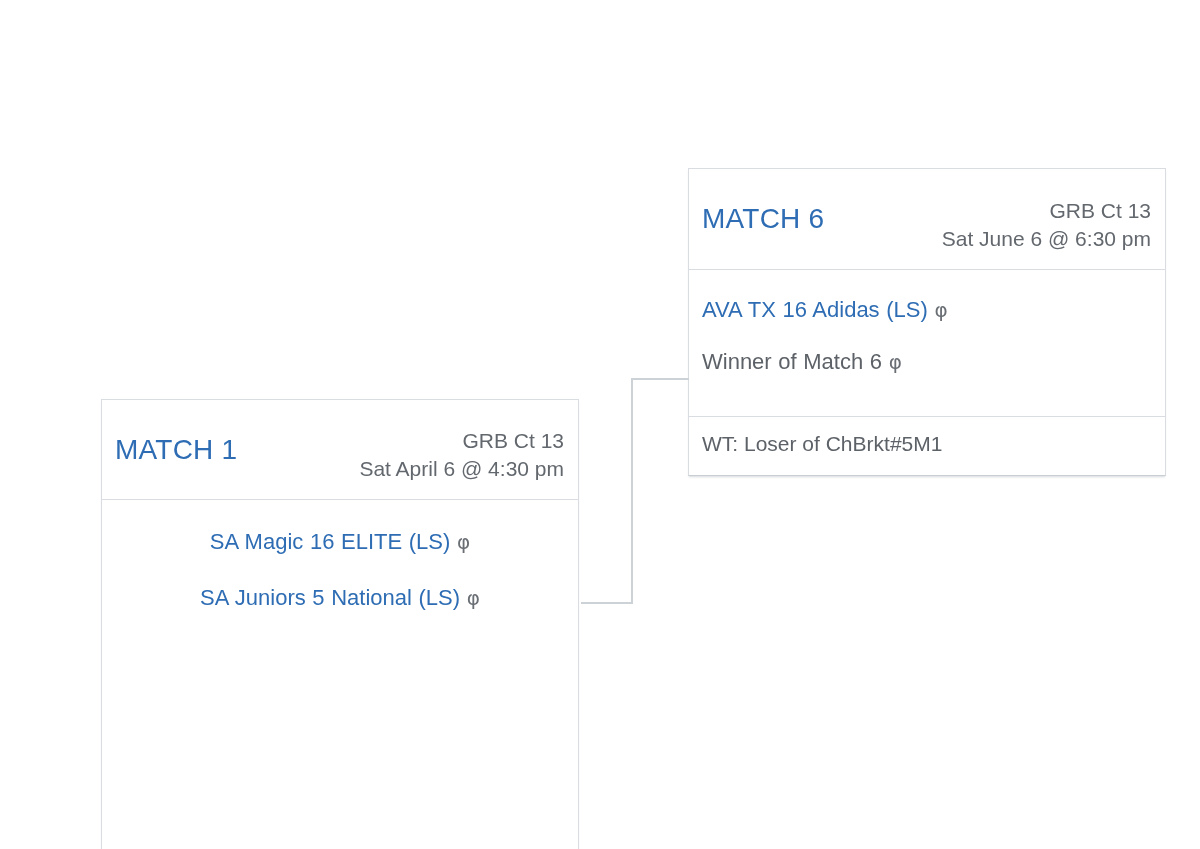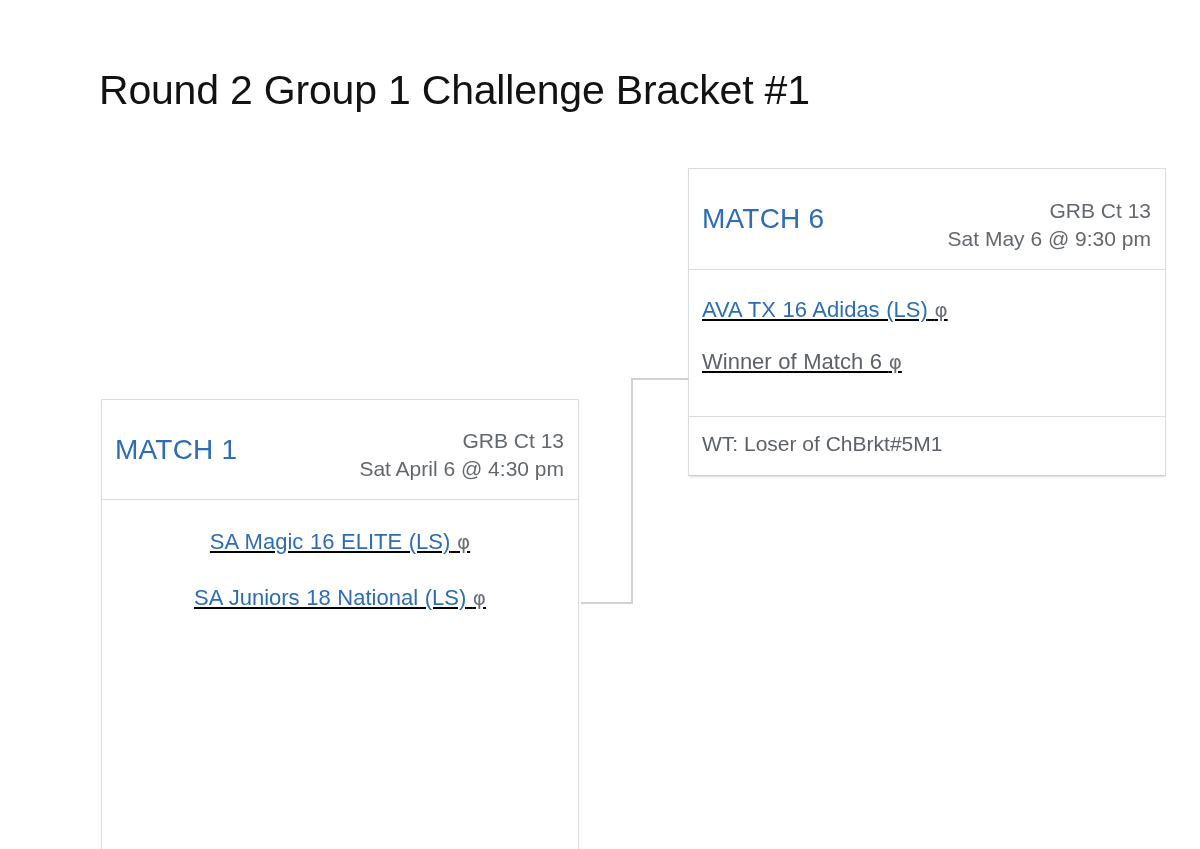--- a/index.html
+++ b/index.html
@@ -85,21 +85,20 @@
     line-height: 28px;
     white-space: nowrap;
   }
   .match-meta .meta-court { display: block; margin-top: 11px; }
   .match-meta .meta-time  { display: block; }
 
   
   .match-body {
     box-sizing: border-box;
     padding: 14px 13px 10px 13px;
-    text-decoration: underline;
   }
   .match-1 .match-body { height: 256px; text-align: center; }
   .match-2 .match-body { height: 146px; }
 
   .team-row {
     font-size: 22px;
     line-height: 56px;
     color: #5d6268;
     white-space: normal;
     word-spacing: 0.5px;
@@ -140,28 +139,27 @@
   }
   .connector-bottom {
     left: 581px;  top: 602px;  width: 52px;  height: 2px;
   }
 </style>
 </head>
 <body>
 
 <div id="page">
 
-  <h1 class="bracket-title">Round 2 Group 1 Challenge Bracket #1</h1>
 
   <div class="match-card match-2">
     <div class="match-header">
       <span class="match-label">MATCH 6</span>
       <span class="match-meta">
         <span class="meta-court">GRB Ct 13</span>
-        <span class="meta-time">Sat May 6 @ 9:30 pm</span>
+        <span class="meta-time">Sat June 6 @ 6:30 pm</span>
       </span>
     </div>
 
     <div class="match-body">
       <div class="team-row is-link">
         <span class="team-name">AVA TX 16 Adidas (LS)</span>
         <span class="score-glyph">φ</span>
       </div>
       <div class="team-row">
         <span class="team-name">Winner of Match 6</span>
@@ -180,21 +178,21 @@
         <span class="meta-time">Sat April 6 @ 4:30 pm</span>
       </span>
     </div>
 
     <div class="match-body">
       <div class="team-row is-link">
         <span class="team-name">SA Magic 16 ELITE (LS)</span>
         <span class="score-glyph">φ</span>
       </div>
       <div class="team-row is-link">
-        <span class="team-name">SA Juniors 18 National (LS)</span>
+        <span class="team-name">SA Juniors 5 National (LS)</span>
         <span class="score-glyph">φ</span>
       </div>
     </div>
 
   </div>
 
   <div class="connector connector-top"></div>
   <div class="connector connector-vertical"></div>
   <div class="connector connector-bottom"></div>
 

